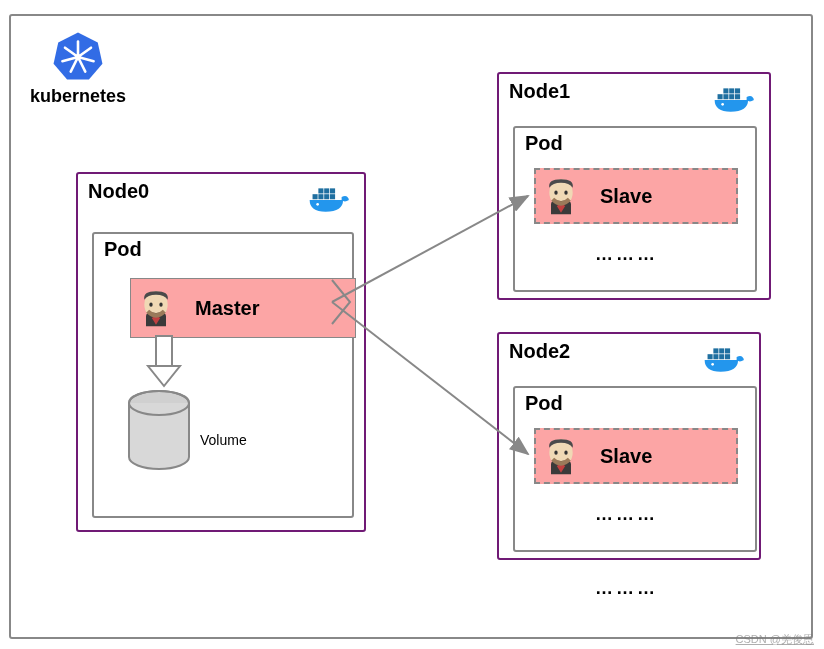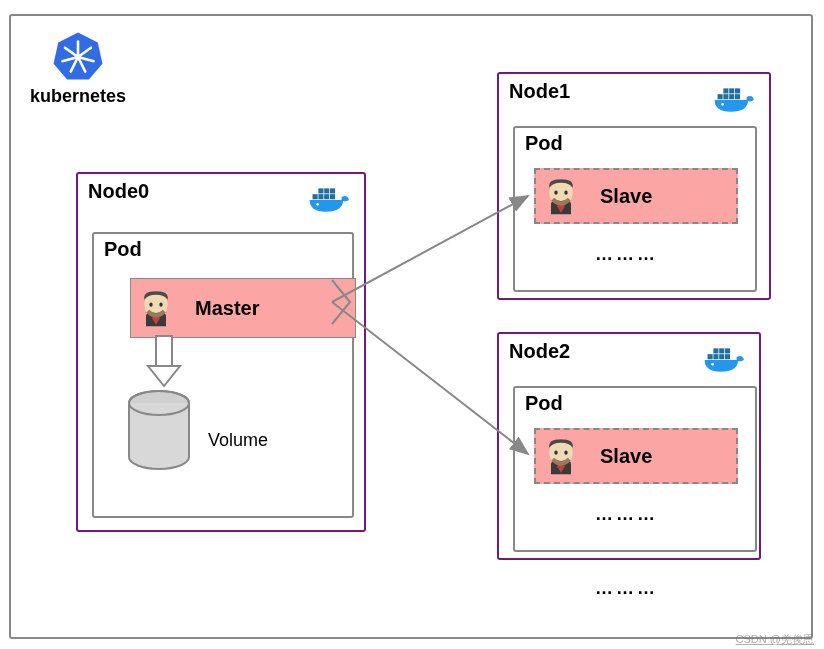--- a/index.html
+++ b/index.html
@@ -83,21 +83,21 @@
       margin-left: 22px;
     }
     
     .volume-area {
       position: absolute;
       left: 32px; top: 155px;
       display: flex;
       align-items: center;
     }
     .cylinder { width: 66px; height: 82px; }
-    .volume-label { font-size: 18px; margin-left: 16px; margin-top: 20px; }
+    .volume-label { font-size: 14px; margin-left: 8px; margin-top: 20px; }
     
     .dots-right {
       position: absolute;
       left: 80px; top: 116px;
       font-size: 18px; font-weight: bold;
       letter-spacing: 3px;
     }
     
     .dots-bottom {
       position: absolute;

